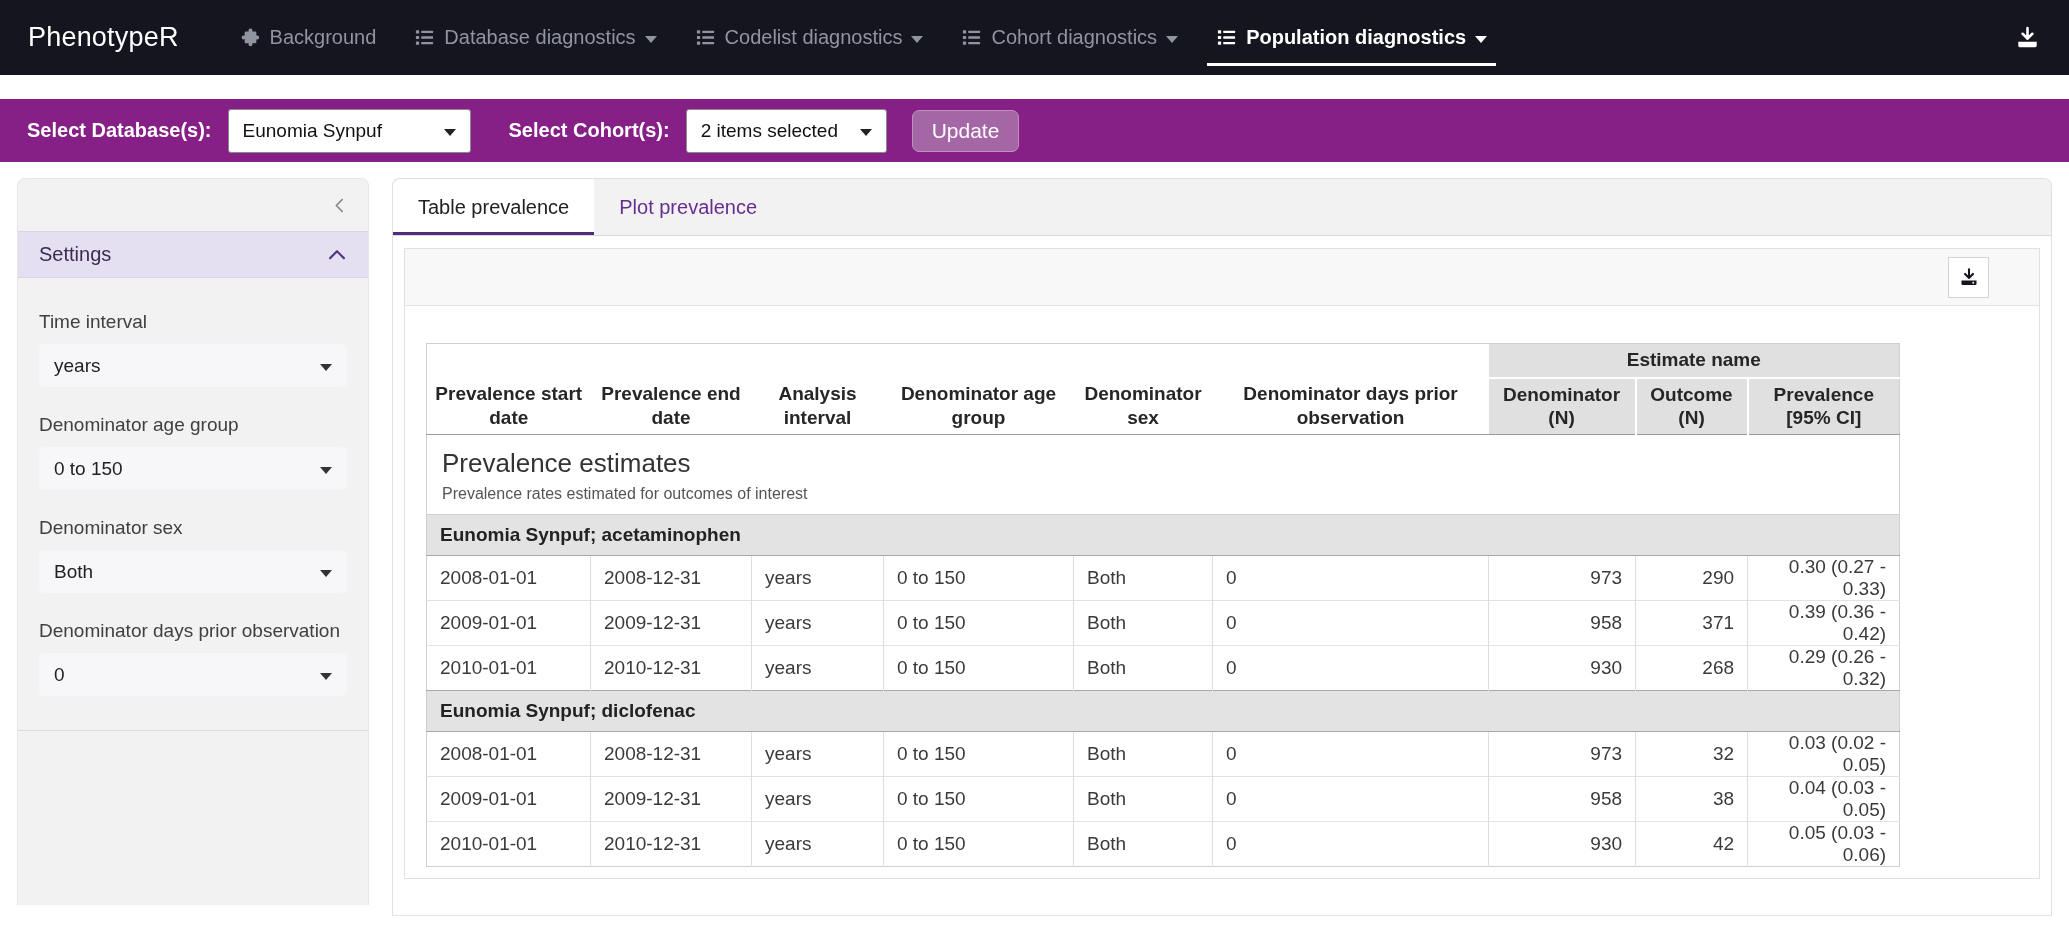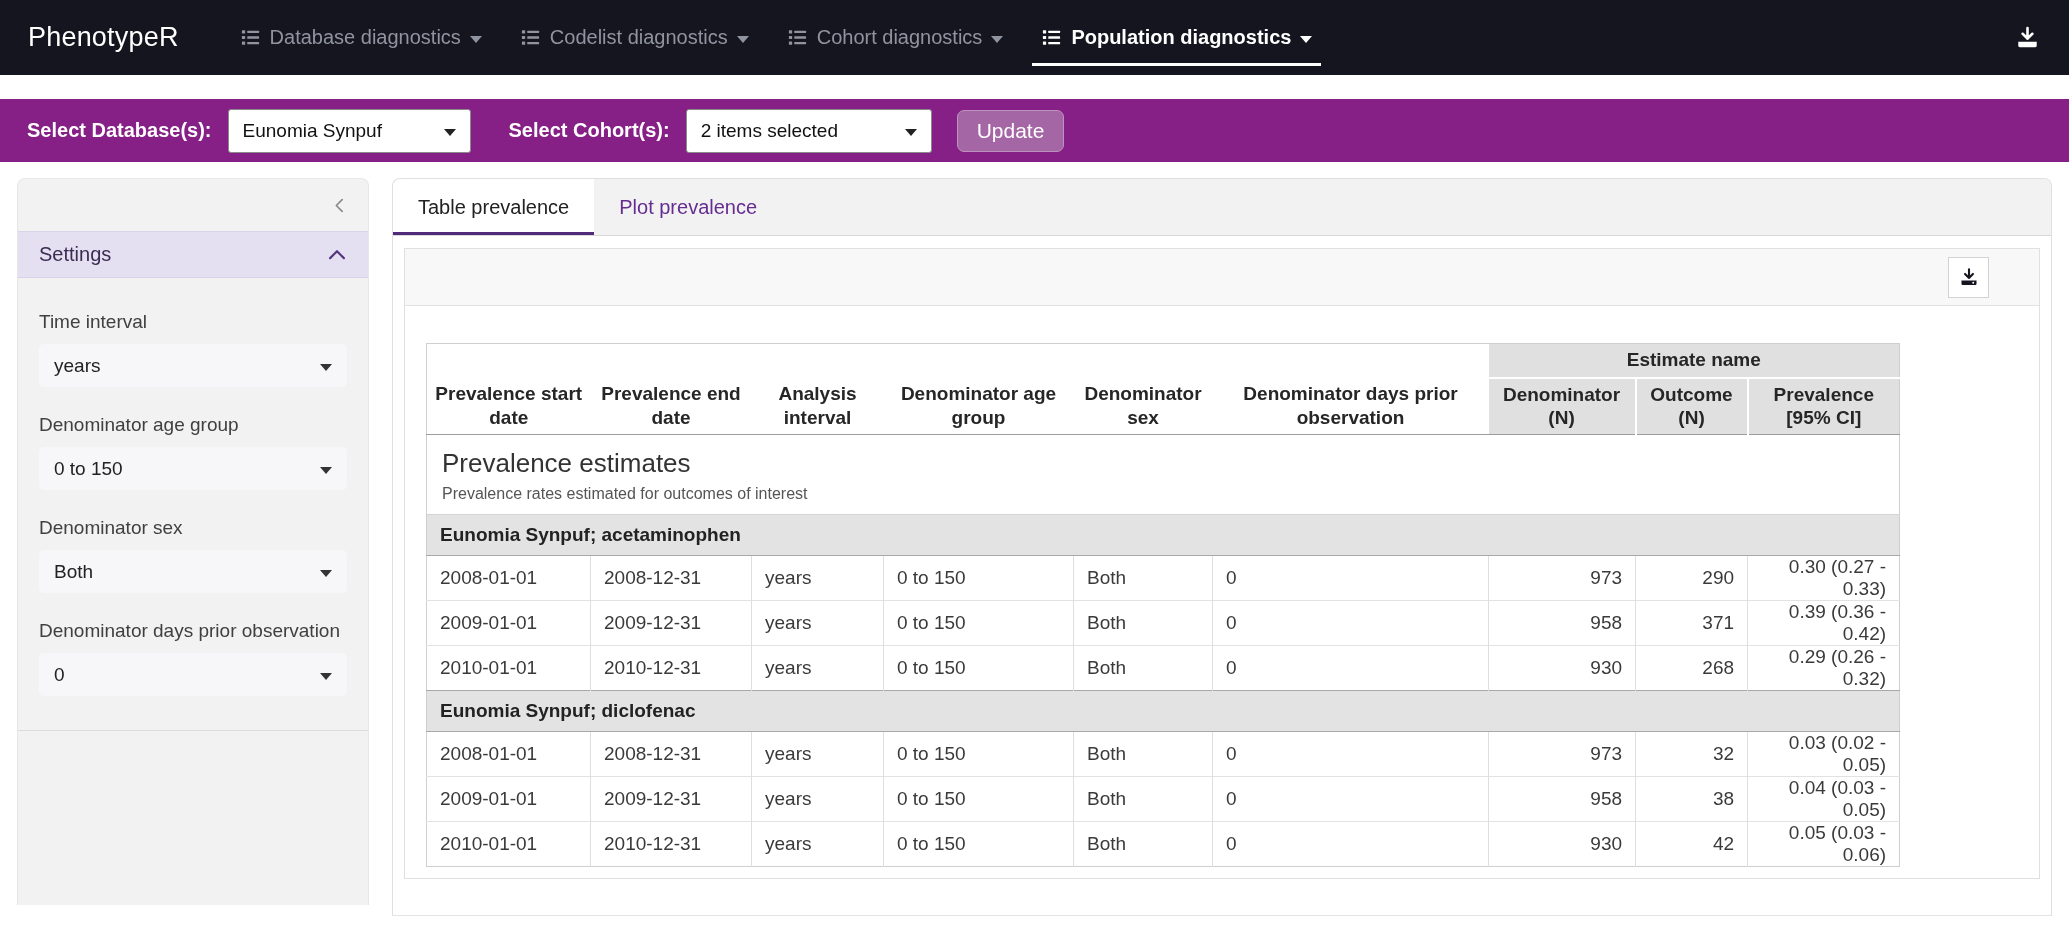--- a/index.html
+++ b/index.html
@@ -23,21 +23,21 @@
   .nav-dl svg { width:27px; height:27px; }
 
   
   .filterbar { height:63px; background:#861f86; margin-top:24px; display:flex; align-items:center; padding:0 27px; }
   .f-label { color:#ffffff; font-weight:bold; font-size:20px; white-space:nowrap; }
   .f-select { background:#ffffff; border:1px solid #8a8a8a; border-radius:3px; height:44px;
               display:flex; align-items:center; justify-content:space-between; padding:0 14px;
               font-size:19px; color:#111; cursor:pointer; }
   .f-select .caret { color:#222; }
   .sel-db { width:243px; margin-left:16px; }
-  .sel-co { width:246px; margin-left:16px; }
+  .sel-co { width:201px; margin-left:16px; }
   .lbl-co { margin-left:38px; }
   .update-btn { margin-left:25px; background:#a566a5; border:1px solid #bd93bd; color:#ffffff;
                 font-size:21px; padding:8px 19px; border-radius:7px; cursor:pointer; }
 
   
   .content { display:flex; padding:16px 17px 0 17px; gap:23px; height:743px; }
 
   
   .sidebar { width:352px; background:#f2f2f2; border:1px solid #e7e7e7; border-radius:8px 8px 0 0;
              border-bottom:none; height:100%; display:flex; flex-direction:column; }
@@ -94,20 +94,28 @@
   tr.data-row td + td { border-left:1px solid #dedede; }
   tr.data-row td.num { text-align:right; }
   tr.data-row:first-child td { border-top:none; }
 </style>
 </head>
 <body>
 
 <div class="navbar">
   <div class="brand">PhenotypeR</div>
   <div class="nav-items">
+      <div class="nav-item">
+        <span class="nicon">
+          <svg viewBox="0 0 22 22" width="100%" height="100%" fill="currentColor">
+            <path d="M11 1.6a2.1 2.1 0 0 0-2.1 2.1c0 .4.1.8.3 1.1H5.9a1 1 0 0 0-1 1v3.3a2.1 2.1 0 0 0-1.1-.3 2.1 2.1 0 1 0 0 4.2c.4 0 .8-.1 1.1-.3v3.3a1 1 0 0 0 1 1h3.3c-.2.3-.3.7-.3 1.1a2.1 2.1 0 1 0 4.2 0c0-.4-.1-.8-.3-1.1h3.3a1 1 0 0 0 1-1v-3h.9a2.1 2.1 0 1 0 0-4.2h-.9v-3a1 1 0 0 0-1-1h-3.3c.2-.3.3-.7.3-1.1A2.1 2.1 0 0 0 11 1.6z"></path>
+          </svg>
+        </span>
+        <span>Background</span>
+      </div>
       <div class="nav-item">
         <span class="nicon">
           <svg viewBox="0 0 22 22" width="100%" height="100%" fill="currentColor">
             <rect x="2" y="3.4" width="3.4" height="3.4" rx="0.6"></rect>
             <rect x="2" y="9.3" width="3.4" height="3.4" rx="0.6"></rect>
             <rect x="2" y="15.2" width="3.4" height="3.4" rx="0.6"></rect>
             <rect x="7.6" y="3.9" width="12.4" height="2.5" rx="0.6"></rect>
             <rect x="7.6" y="9.8" width="12.4" height="2.5" rx="0.6"></rect>
             <rect x="7.6" y="15.7" width="12.4" height="2.5" rx="0.6"></rect>
           </svg>

